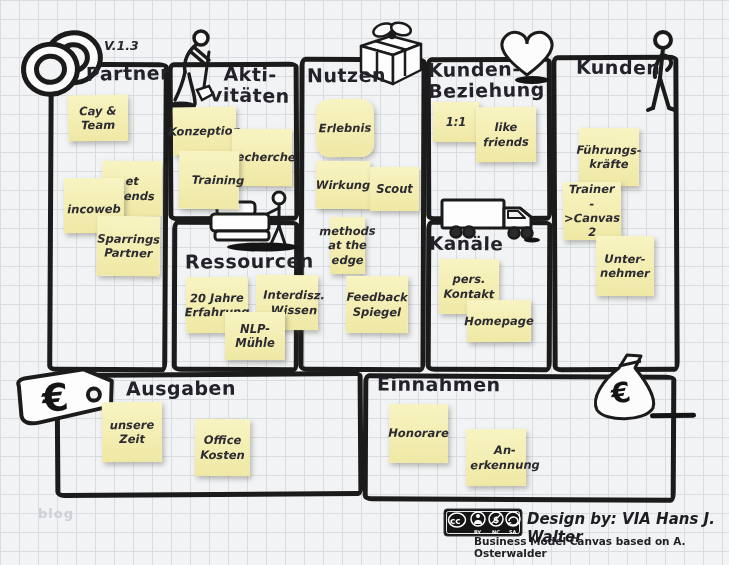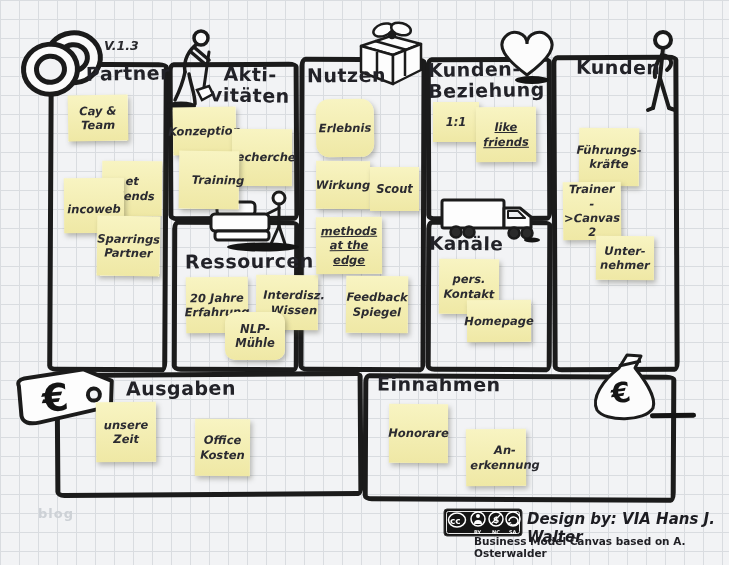--- a/index.html
+++ b/index.html
@@ -200,49 +200,49 @@
 Partner</div>
 
   <div class="note" style="left:173px;top:107px;width:63px;height:48px;transform:rotate(-1deg);">Konzeption</div>
   <div class="note" style="left:232px;top:129px;width:60px;height:57px;transform:rotate(.3deg);">Recherche</div>
   <div class="note" style="left:179px;top:151px;width:60px;height:58px;transform:rotate(.8deg);padding-left:20px;">Training</div>
 
   <div class="note" style="left:186px;top:277px;width:62px;height:56px;transform:rotate(-.6deg);">20 Jahre
 Erfahrung</div>
   <div class="note" style="left:256px;top:275px;width:62px;height:55px;transform:rotate(.4deg);padding-left:16px;">Interdisz.
 Wissen</div>
-  <div class="note" style="left:225px;top:312px;width:60px;height:48px;border-radius:10px;">NLP-
+  <div class="note" style="left:225px;top:312px;width:60px;height:48px;">NLP-
 Mühle</div>
 
   <div class="note" style="left:316px;top:99px;width:58px;height:58px;transform:rotate(-.7deg);border-radius:13px;">Erlebnis</div>
   <div class="note" style="left:316px;top:161px;width:54px;height:48px;transform:rotate(.3deg);">Wirkung</div>
   <div class="note" style="left:370px;top:167px;width:49px;height:44px;">Scout</div>
-  <div class="note" style="left:316px;top:217px;width:66px;height:57px;transform:rotate(-.4deg);text-decoration:underline;">methods
+  <div class="note" style="left:330px;top:217px;width:35px;height:57px;transform:rotate(-.4deg);">methods
 at the
 edge</div>
   <div class="note" style="left:346px;top:276px;width:62px;height:57px;transform:rotate(.6deg);">Feedback
 Spiegel</div>
 
   <div class="note" style="left:433px;top:102px;width:46px;height:40px;">1:1</div>
-  <div class="note" style="left:476px;top:107px;width:60px;height:55px;transform:rotate(-.5deg);text-decoration:underline;">like
+  <div class="note" style="left:476px;top:107px;width:60px;height:55px;transform:rotate(-.5deg);">like
 friends</div>
 
   <div class="note" style="left:439px;top:259px;width:60px;height:55px;transform:rotate(.5deg);">pers.
 Kontakt</div>
   <div class="note" style="left:467px;top:300px;width:64px;height:42px;transform:rotate(-.3deg);">Homepage</div>
 
   <div class="note" style="left:579px;top:128px;width:60px;height:58px;transform:rotate(.5deg);">Führungs-
 kräfte</div>
   <div class="note" style="left:563px;top:182px;width:58px;height:58px;transform:rotate(-.6deg);">Trainer
 -&gt;Canvas
 2</div>
-  <div class="note" style="left:596px;top:236px;width:58px;height:44px;transform:rotate(.4deg);">Unter-
+  <div class="note" style="left:596px;top:236px;width:58px;height:60px;transform:rotate(.4deg);">Unter-
 nehmer</div>
 
-  <div class="note" style="left:96px;top:402px;width:60px;height:60px;transform:rotate(-.5deg);">unsere
+  <div class="note" style="left:102px;top:402px;width:60px;height:60px;transform:rotate(-.5deg);">unsere
 Zeit</div>
   <div class="note" style="left:195px;top:419px;width:55px;height:57px;transform:rotate(.4deg);">Office
 Kosten</div>
 
   <div class="note" style="left:389px;top:404px;width:59px;height:59px;transform:rotate(.3deg);">Honorare</div>
   <div class="note" style="left:466px;top:429px;width:60px;height:57px;transform:rotate(-.4deg);padding-left:20px;">An-
 erkennung</div>
 
   <div class="watermark">blog</div>
 

